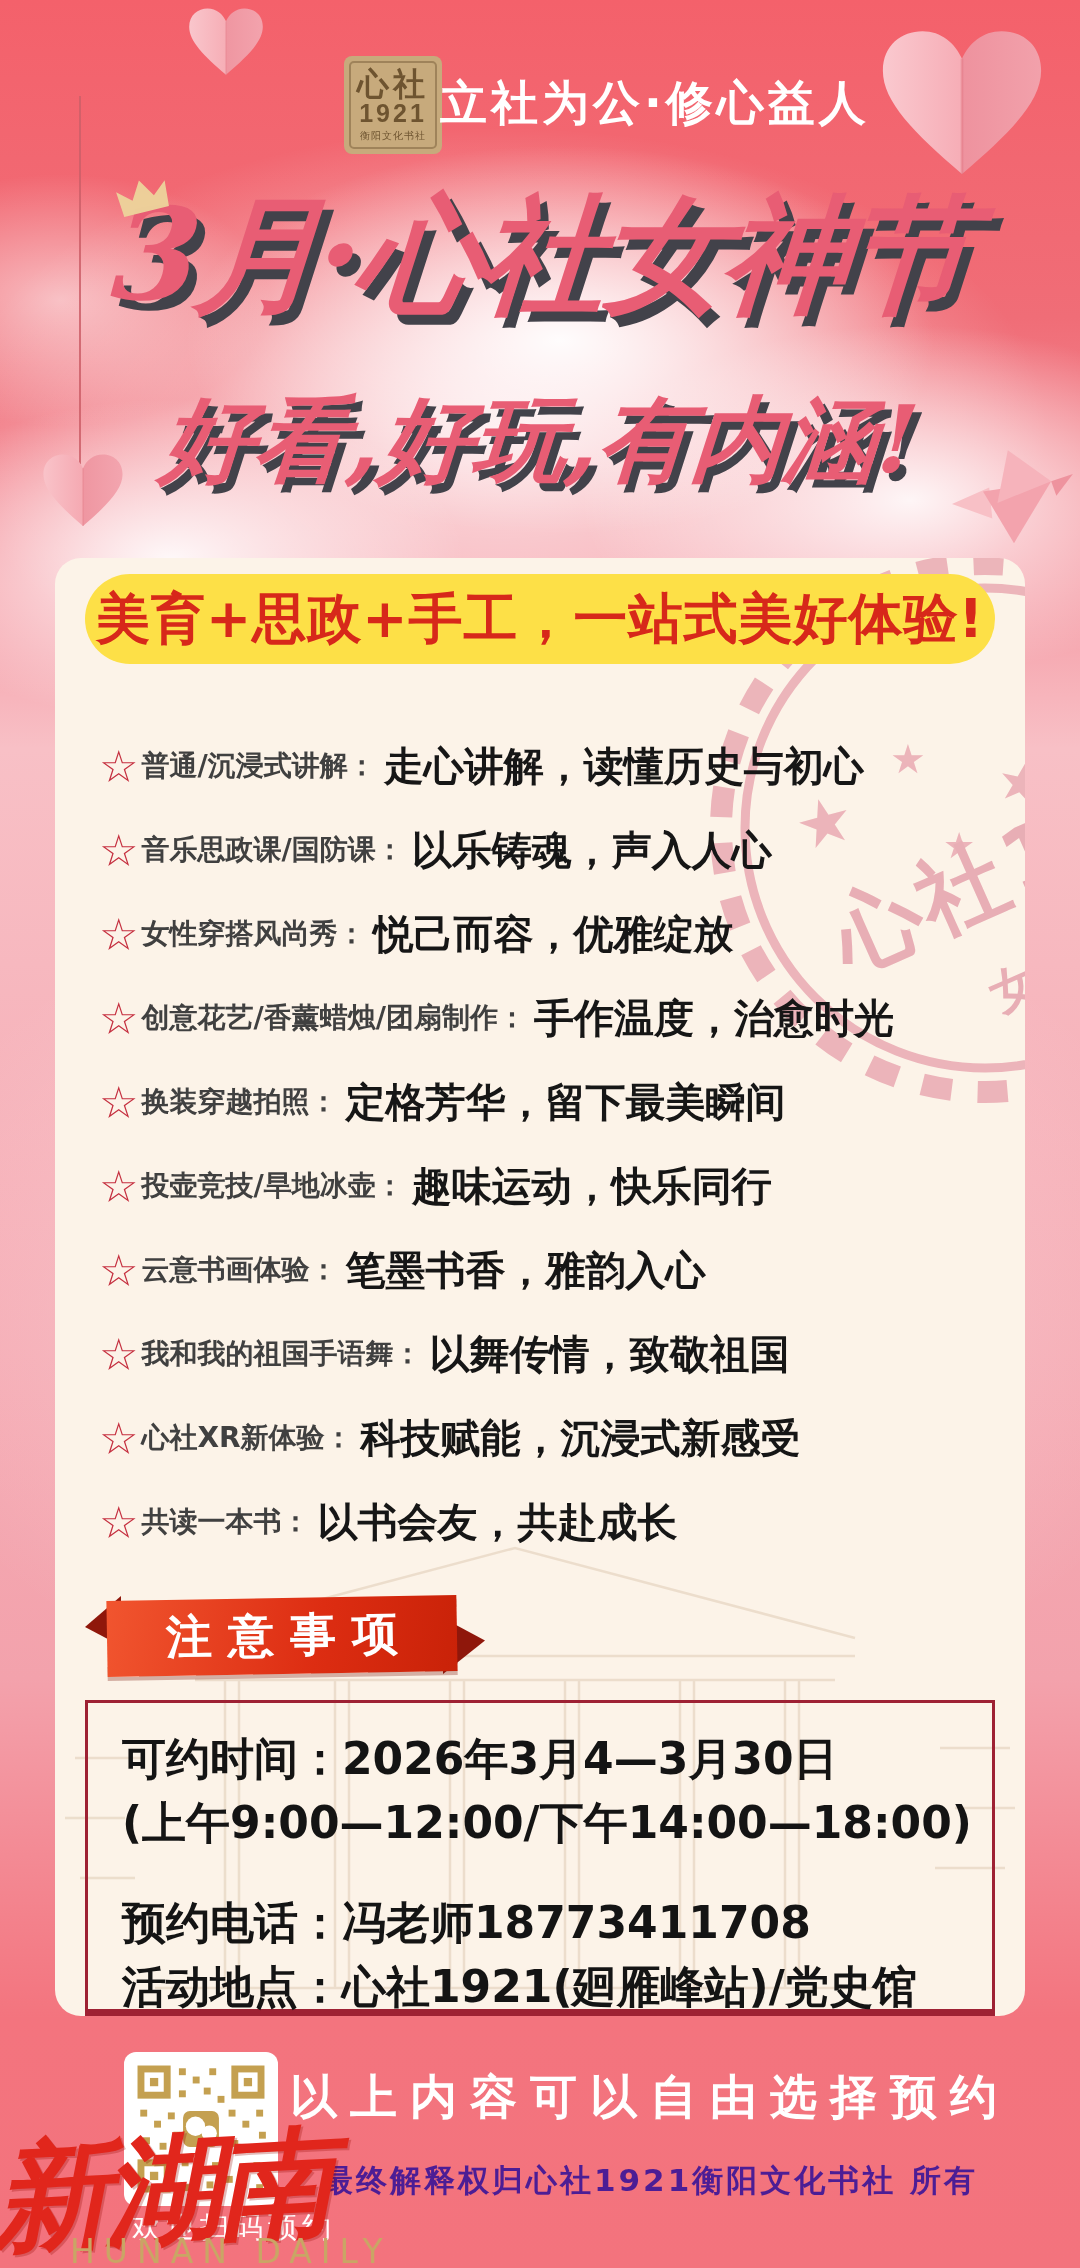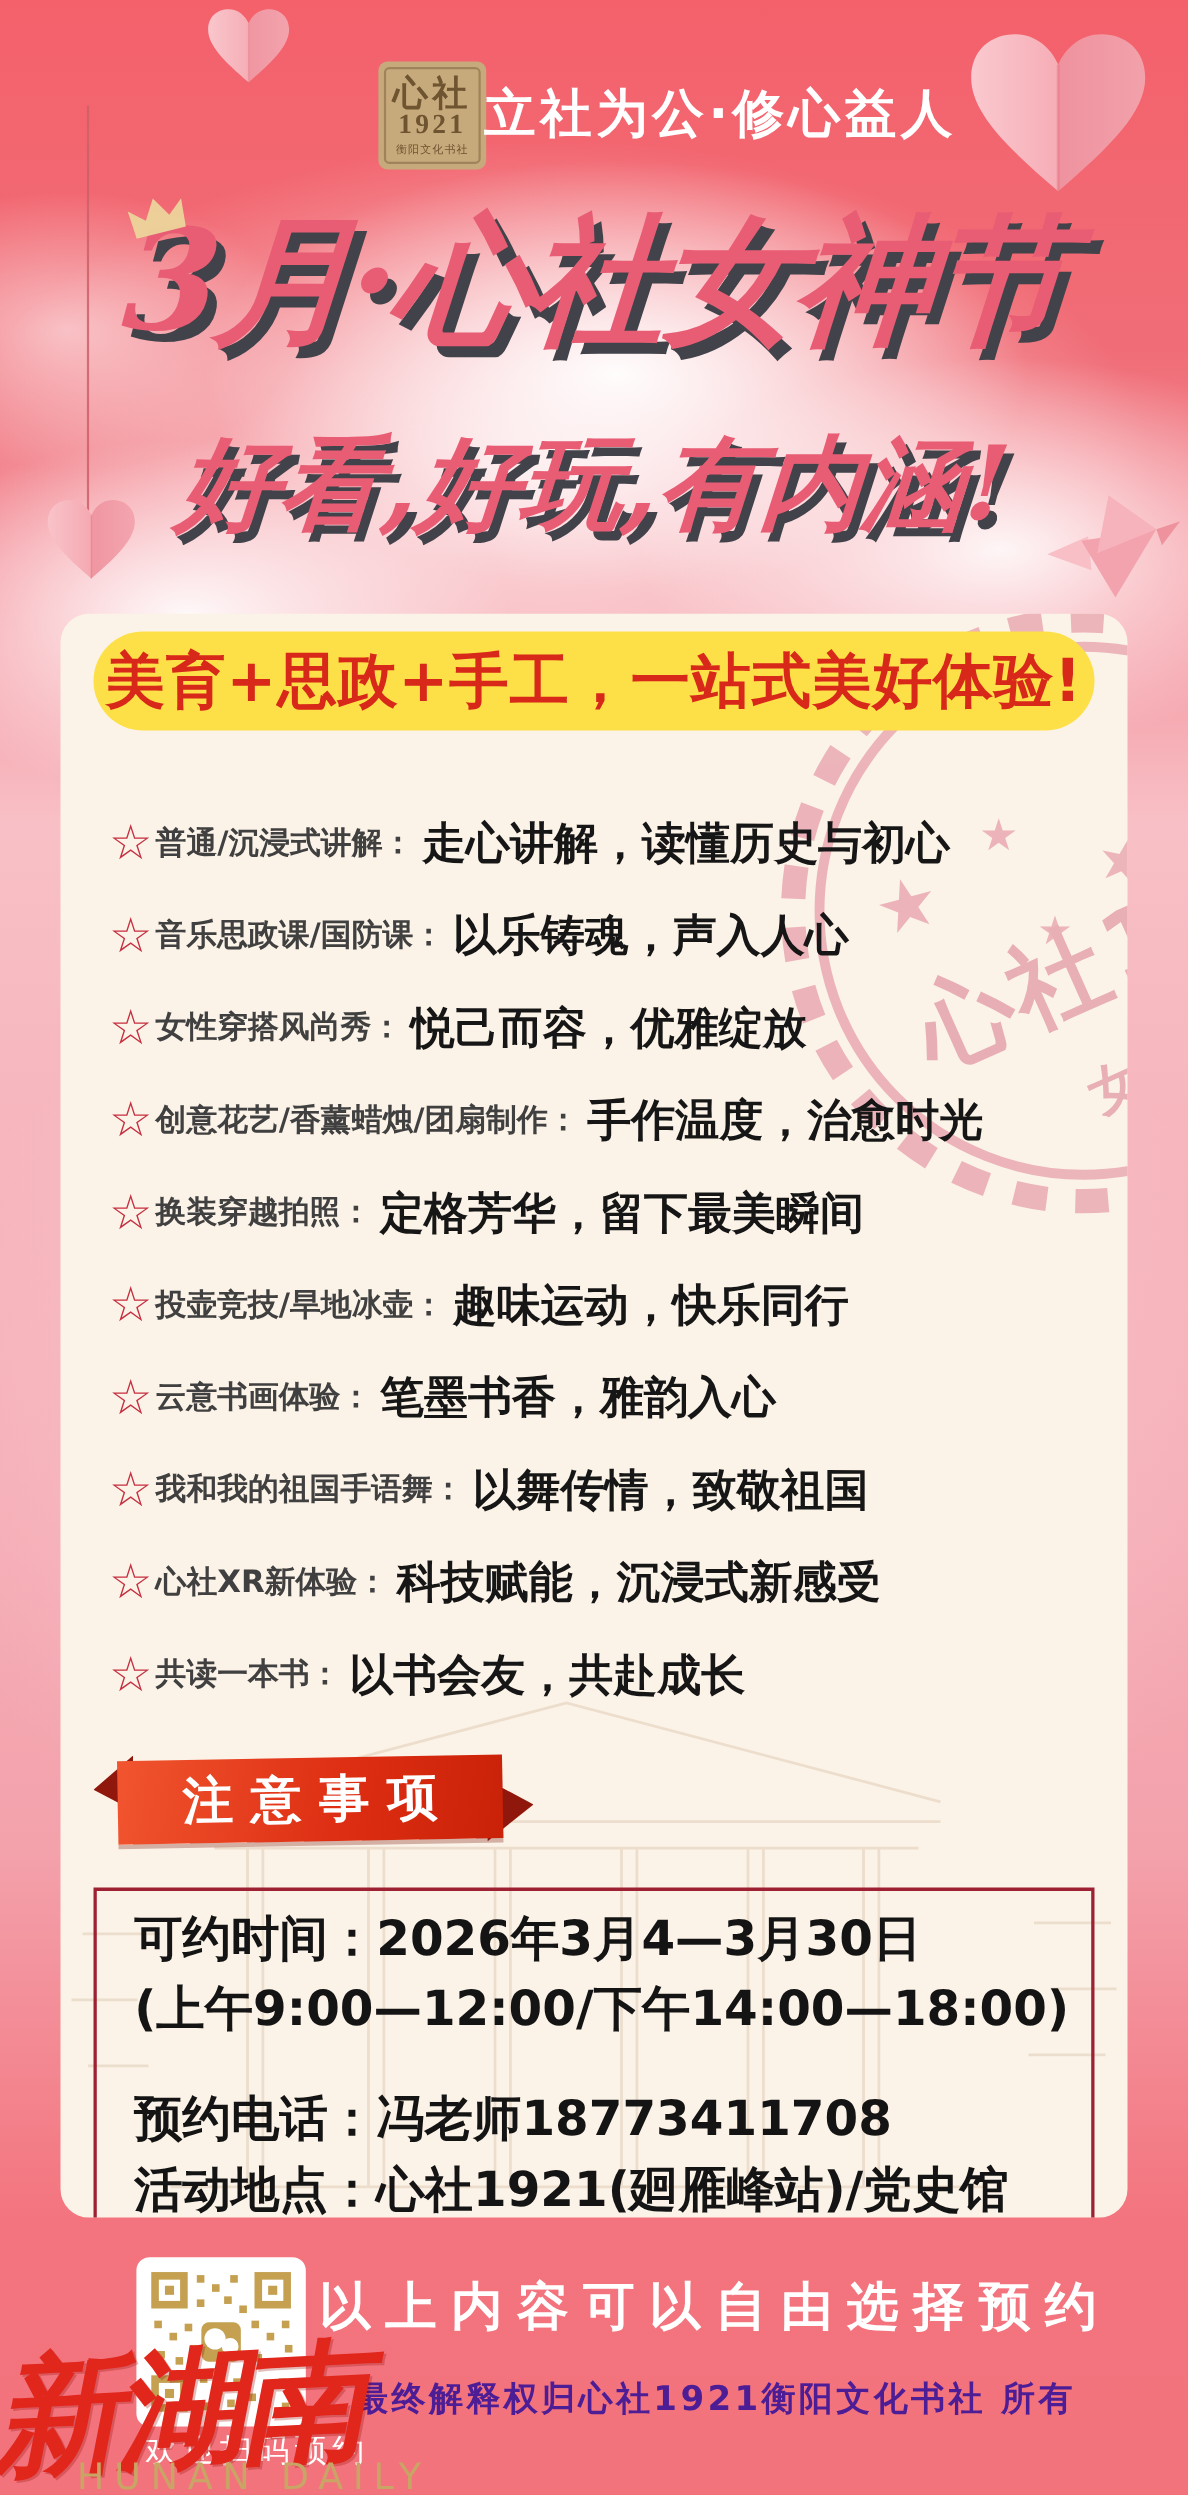--- a/index.html
+++ b/index.html
@@ -17,21 +17,21 @@
       radial-gradient(ellipse 900px 600px at 50% 1300px, rgba(255,236,239,.5) 0%, rgba(255,236,239,0) 75%),
       linear-gradient(180deg,#f4616b 0%,#f06d77 14%,#f4939d 24%,#f8c0c6 33%,#f6b0b8 52%,#f3a2ac 74%,#f3747e 89%,#f3737d 100%);}
   
   .heart-svg{display:block;width:100%;height:auto;}
   .string{width:2px;background:rgba(205,95,105,.85);}
   
   .logo-box{left:344px;top:56px;width:98px;height:98px;background:#c7aa7c;border-radius:8px;
     display:flex;flex-direction:column;align-items:center;justify-content:center;color:#6e5430;}
   .logo-box::after{content:"";position:absolute;inset:5px;border:2px solid rgba(110,84,48,.45);border-radius:5px;}
   .logo-l1{font-size:32px;font-weight:bold;letter-spacing:4px;line-height:32px;font-family:"DejaVu Serif","Liberation Serif",serif;}
-  .logo-l2{font-size:25px;font-weight:bold;letter-spacing:3px;line-height:27px;font-family:Liberation Serif, serif;}
+  .logo-l2{font-size:25px;font-weight:bold;letter-spacing:3px;line-height:27px;font-family:Liberation Sans, sans-serif;}
   .logo-l3{font-size:10px;letter-spacing:1px;margin-top:2px;text-align:right;}
   .slogan{left:440px;top:72px;font-size:47px;font-weight:bold;color:#fff;letter-spacing:4px;white-space:nowrap;}
   
   .title{left:0;top:172px;width:1080px;text-align:center;
     font-family:"DejaVu Serif","Liberation Serif",serif;font-style:italic;font-weight:bold;
     font-size:127px;color:#e85d74;letter-spacing:-5px;text-shadow:9px 10px 0 #42424a;
     transform:skewX(-4deg);white-space:nowrap;}
   .subtitle{left:0;top:378px;width:1080px;text-align:center;
     font-family:"DejaVu Serif","Liberation Serif",serif;font-style:italic;font-weight:bold;
     font-size:93px;color:#e85d74;text-shadow:7px 8px 0 #42424a;transform:skewX(-4deg);white-space:nowrap;}
@@ -53,21 +53,21 @@
     clip-path:polygon(100% 0,100% 100%,0 62%);}
   .rb-foldR{position:absolute;right:0;top:24px;width:42px;height:56px;background:#8f170b;
     clip-path:polygon(0 0,100% 40%,0 100%);}
   .rb-main{position:absolute;left:22px;right:28px;top:4px;bottom:8px;
     background:linear-gradient(100deg,#f1552f 0%,#dd2d12 60%,#c92208 100%);
     transform:rotate(-1deg);box-shadow:0 4px 0 rgba(120,20,8,.3);
     display:flex;align-items:center;justify-content:center;
     color:#fff;font-size:46px;font-weight:bold;letter-spacing:16px;text-indent:16px;white-space:nowrap;}
   
   .notice-box{position:absolute;left:30px;top:1142px;width:910px;height:316px;box-sizing:border-box;
-    border:3px solid #9e2133;border-bottom-width:7px;padding:12px 0 0 34px;margin-top:16px;}
+    border:3px solid #9e2133;border-bottom-width:7px;padding:24px 0 0 34px;}
   .n-line{font-size:44px;font-weight:bold;color:#141414;line-height:64px;white-space:nowrap;}
   .n-gap{margin-top:36px;}
   
   .f-note1{left:280px;top:2066px;width:740px;text-align:center;font-size:47px;font-weight:bold;
     color:#fff;letter-spacing:13px;white-space:nowrap;}
   .f-note2{left:300px;top:2160px;width:700px;text-align:center;font-size:31px;font-weight:bold;
     color:#4c1d95;letter-spacing:3px;white-space:nowrap;}
   .qr-box{left:124px;top:2052px;width:154px;height:154px;background:#fff;border-radius:12px;
     padding:8px;box-sizing:border-box;z-index:4;}
   .qr-caption{left:104px;top:2208px;width:260px;text-align:center;font-size:29px;color:#fff;

